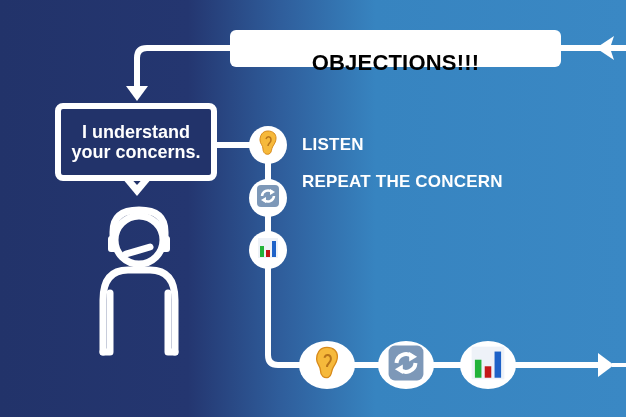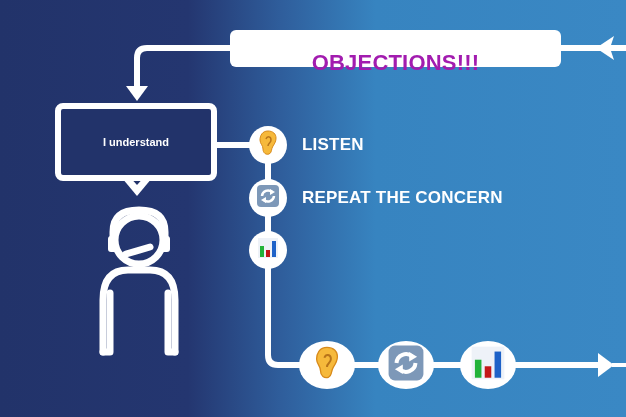--- a/index.html
+++ b/index.html
@@ -9,29 +9,29 @@
     background: linear-gradient(90deg, #22336a 0%, #243670 30%, #2f5e9c 45%, #3784c0 60%, #3a88c4 100%);
   }
   .abs { position: absolute; }
   svg.lines { position: absolute; left: 0; top: 0; }
   .obj-box {
     left: 230px; top: 30px; width: 331px; height: 37px;
     background: #ffffff; border-radius: 6px;
     display: flex; align-items: center; justify-content: center;
   }
   .obj-text {
-    color: #a21caf; font-weight: 700; font-size: 22px; letter-spacing: 0.2px; margin-top: 28px;
+    color: #000000; font-weight: 700; font-size: 22px; letter-spacing: 0.2px; margin-top: 28px;
   }
   .bubble {
     left: 55px; top: 103px; width: 150px; height: 66px;
     border: 6px solid #ffffff; border-radius: 8px; background: #22336a;
     display: flex; align-items: center; justify-content: center; text-align: center;
   }
   .bubble-text {
-    color: #ffffff; font-weight: 700; font-size: 11px; line-height: 20px;
+    color: #ffffff; font-weight: 700; font-size: 18px; line-height: 20px;
   }
   .step-label {
     color: #ffffff; font-weight: 800; font-size: 17px; line-height: 22px; letter-spacing: 0.2px;
   }
   .circle {
     border-radius: 50%; background: #ffffff;
     display: flex; align-items: center; justify-content: center;
   }
   .c-small { width: 38px; height: 38px; }
   .c-big { width: 56px; height: 48px; }
@@ -69,20 +69,21 @@
   <rect x="161" y="236" width="9" height="16" rx="3" fill="#fff"></rect>
 </svg>
 
 <div class="abs obj-box">
   <span class="obj-text">OBJECTIONS!!!</span>
 </div>
 
 <div class="abs bubble">
   <div class="bubble-text">
     <div>I understand</div>
+    <div>your concerns.</div>
   </div>
 </div>
 
 <div class="abs circle c-small" style="left:249px; top:126px;">
   <span class="emoji-ear">
     <svg width="20" height="26" viewBox="0 0 20 26">
         <path d="M10,1 C4,1 2,6 2,10 C2,14 5,15 5,19 C5,23 8,25 11,24 C14,23 13,19 15,16 C17,13 18,11 18,8 C18,4 15,1 10,1 Z" fill="#f6b93b" stroke="#d88a1a" stroke-width="1"></path>
         <path d="M8,9 C9,6 13,6 13,10 C13,13 10,13 10,16" fill="none" stroke="#b8741a" stroke-width="1.5"></path>
       </svg>
   </span>
@@ -103,21 +104,21 @@
     <svg width="22" height="22" viewBox="0 0 22 22">
         <rect x="1" y="1" width="20" height="20" fill="#eef2f8"></rect>
         <rect x="3" y="9" width="4" height="11" fill="#22b33a"></rect>
         <rect x="9" y="13" width="4" height="7" fill="#c41818"></rect>
         <rect x="15" y="4" width="4" height="16" fill="#1e62c8"></rect>
       </svg>
   </span>
 </div>
 
 <div class="abs step-label" style="left:302px; top:134px;">LISTEN</div>
-<div class="abs step-label" style="left:302px; top:187px;">REPEAT THE CONCERN</div>
+<div class="abs step-label" style="left:302px; top:171px;">REPEAT THE CONCERN</div>
 <div class="abs step-label" style="left:302px; top:229px;">
 </div>
 
 <div class="abs circle c-big" style="left:299px; top:341px;">
   <span>
     <svg width="26" height="38" viewBox="0 0 20 26">
         <path d="M10,1 C4,1 2,6 2,10 C2,14 5,15 5,19 C5,23 8,25 11,24 C14,23 13,19 15,16 C17,13 18,11 18,8 C18,4 15,1 10,1 Z" fill="#f6b93b" stroke="#d88a1a" stroke-width="1"></path>
         <path d="M8,9 C9,6 13,6 13,10 C13,13 10,13 10,16" fill="none" stroke="#b8741a" stroke-width="1.5"></path>
       </svg>
   </span>

